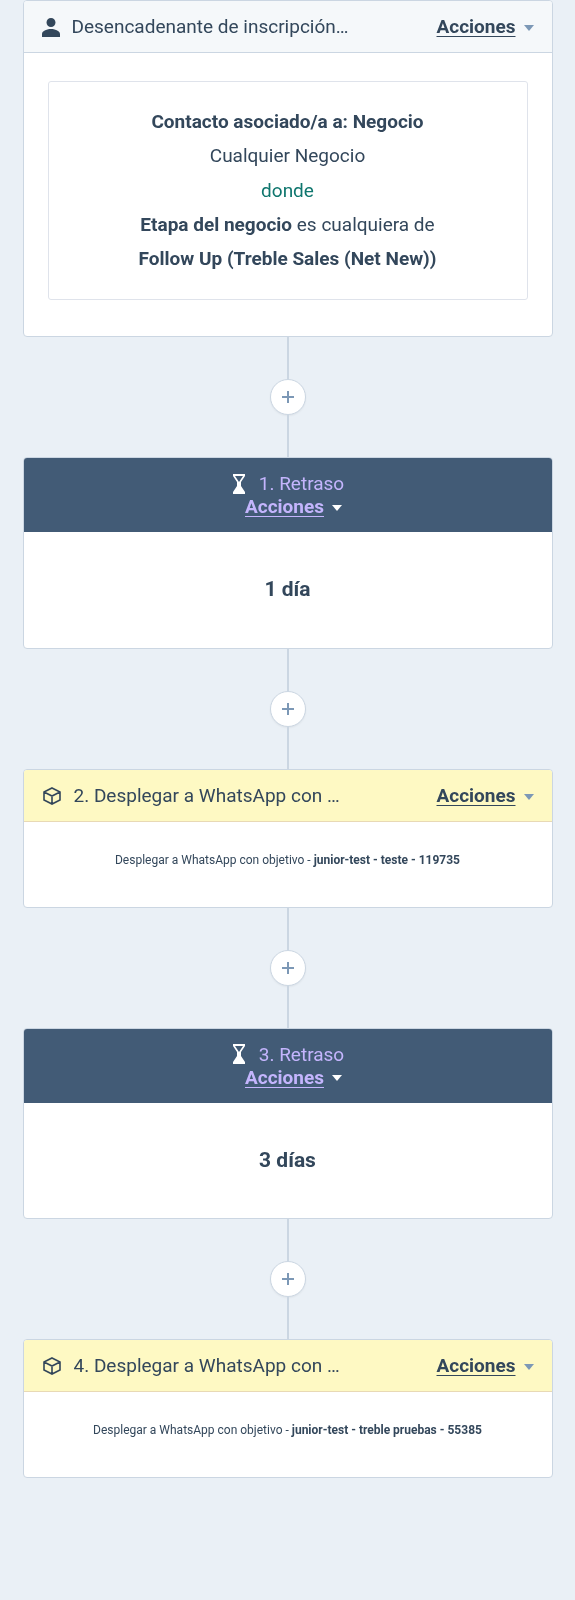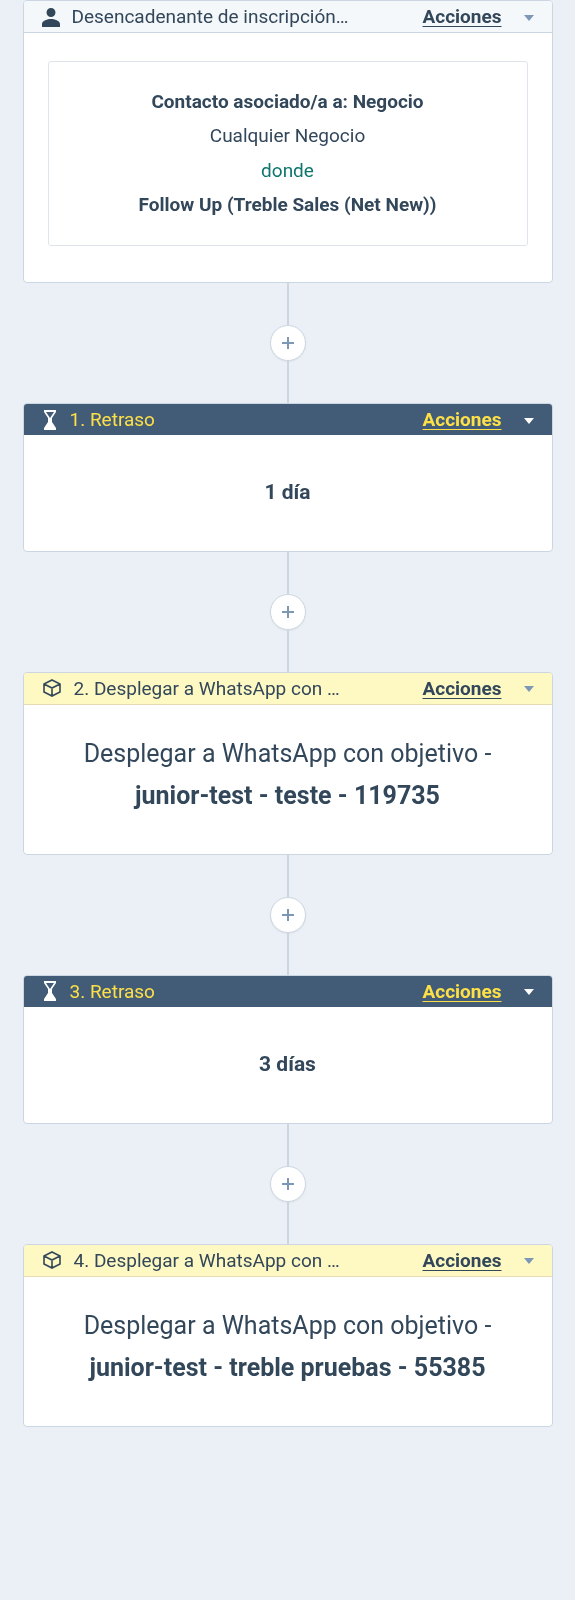--- a/index.html
+++ b/index.html
@@ -19,33 +19,34 @@
       width: 530px;
       background: #fff;
       border: 1px solid #cbd6e2;
       border-radius: 4px;
       overflow: hidden;
     }
     .card-header {
       display: flex;
       align-items: center;
       justify-content: space-between;
-      padding: 4px 18px;
+      padding: 14px 18px;
       font-size: 19px;
       text-align: right;
     }
     .card-header.light {
       background: #f5f8fa;
       border-bottom: 1px solid #cbd6e2;
       color: #33475b;
     }
     .card-header.dark {
       background: #425b76;
-      color: #fde047;
+      color: #c4b5fd;
       border-bottom: none;
+      flex-direction: column;
     }
     .card-header.cream {
       background: #fef9c3;
       border-bottom: 1px solid #e8d9b5;
       color: #33475b;
     }
     .header-left {
       display: flex;
       align-items: center;
       gap: 12px;
@@ -53,21 +54,21 @@
       flex: 1;
     }
     .header-title {
       white-space: nowrap;
       overflow: hidden;
       text-overflow: ellipsis;
     }
     .header-actions {
       display: flex;
       align-items: center;
-      gap: 22px;
+      gap: 8px;
       flex-shrink: 0;
       margin-left: 12px;
     }
     .actions-label {
       font-weight: 700;
       text-decoration: underline;
       text-underline-offset: 3px;
     }
     .chevron {
       display: inline-block;
@@ -95,21 +96,21 @@
       border-radius: 3px;
       padding: 22px 35px;
       line-height: 1.7;
       font-size: 19px;
     }
     .inner-box .line { margin: 2px 0; }
     .inner-box .muted { color: #0f766e; }
     .inner-box .bold { font-weight: 700; }
 
     .body-text {
-      font-size: 25px;
+      font-size: 12px;
       line-height: 1.7;
     }
     .body-text .bold { font-weight: 700; }
     .body-text.single {
       font-size: 21px;
       font-weight: 700;
       color: #33475b;
     }
 
     .connector {
@@ -152,20 +153,23 @@
       <div class="header-actions">
         <span class="actions-label">Acciones</span>
         <span class="chevron light"></span>
       </div>
     </div>
     <div class="card-body">
       <div class="inner-box">
         <div class="line bold">Contacto asociado/a a: Negocio</div>
         <div class="line">Cualquier Negocio</div>
         <div class="line muted">donde</div>
+        <div class="line">
+          <span class="bold">Etapa del negocio</span><span> es cualquiera de</span>
+        </div>
         <div class="line bold">Follow Up (Treble Sales (Net New))</div>
       </div>
     </div>
   </div>
 
   <div class="connector top"></div>
   <div class="add-btn">
     <svg width="16" height="16" viewBox="0 0 16 16">
         <path stroke="#7c98b6" stroke-width="2" d="M8 2v12M2 8h12"></path>
       </svg>

